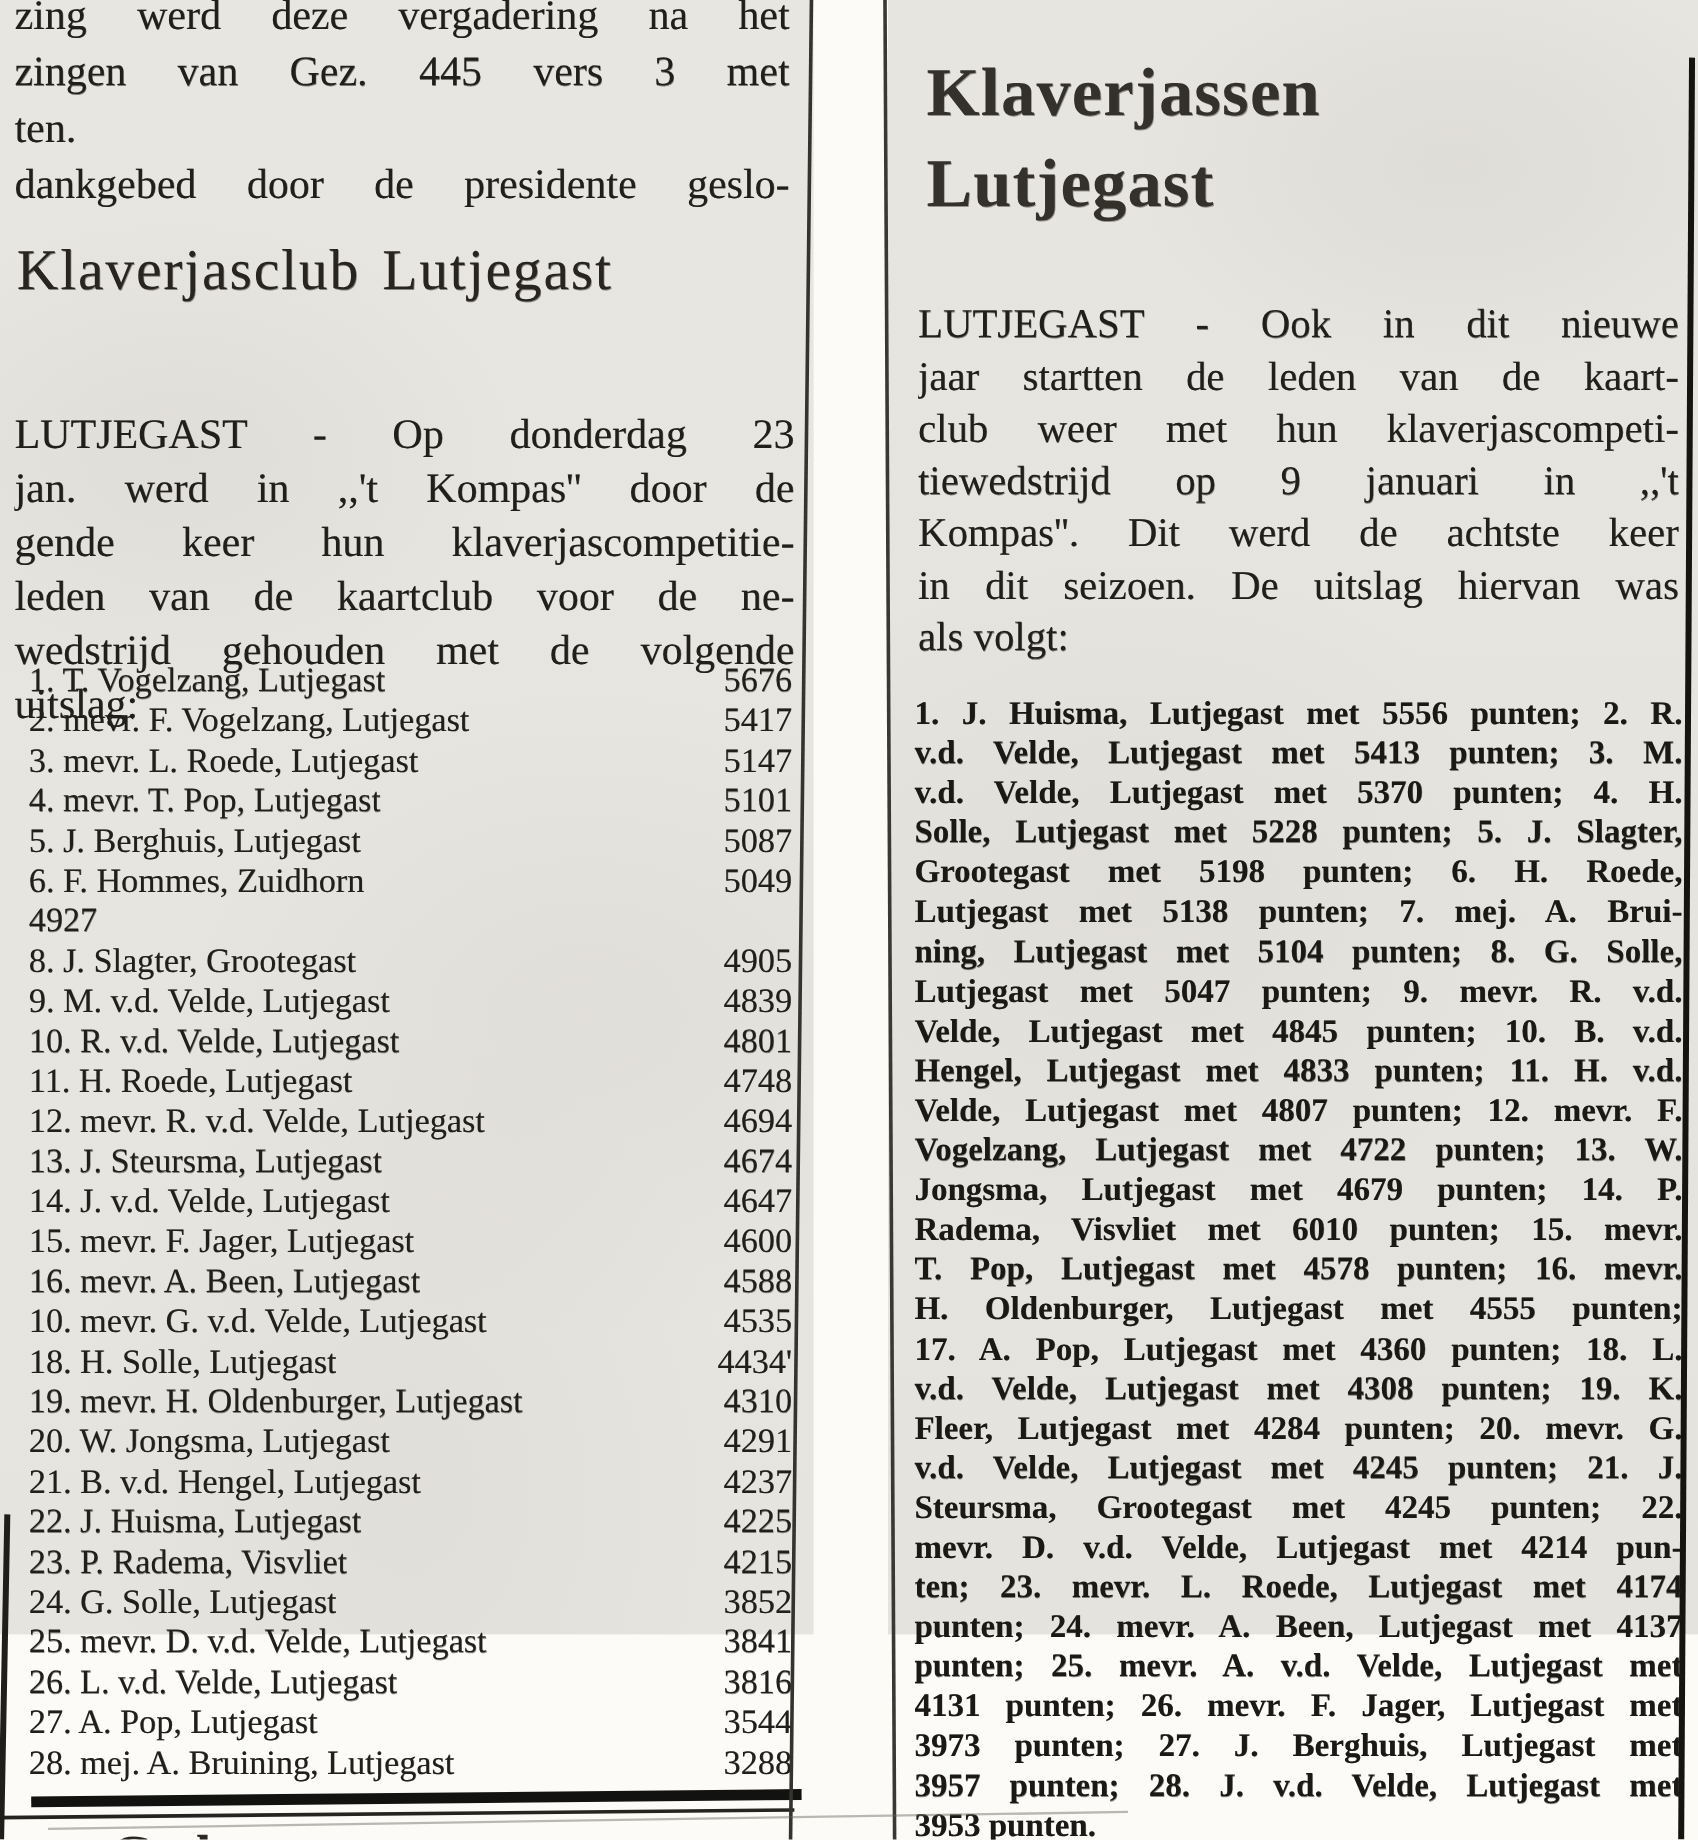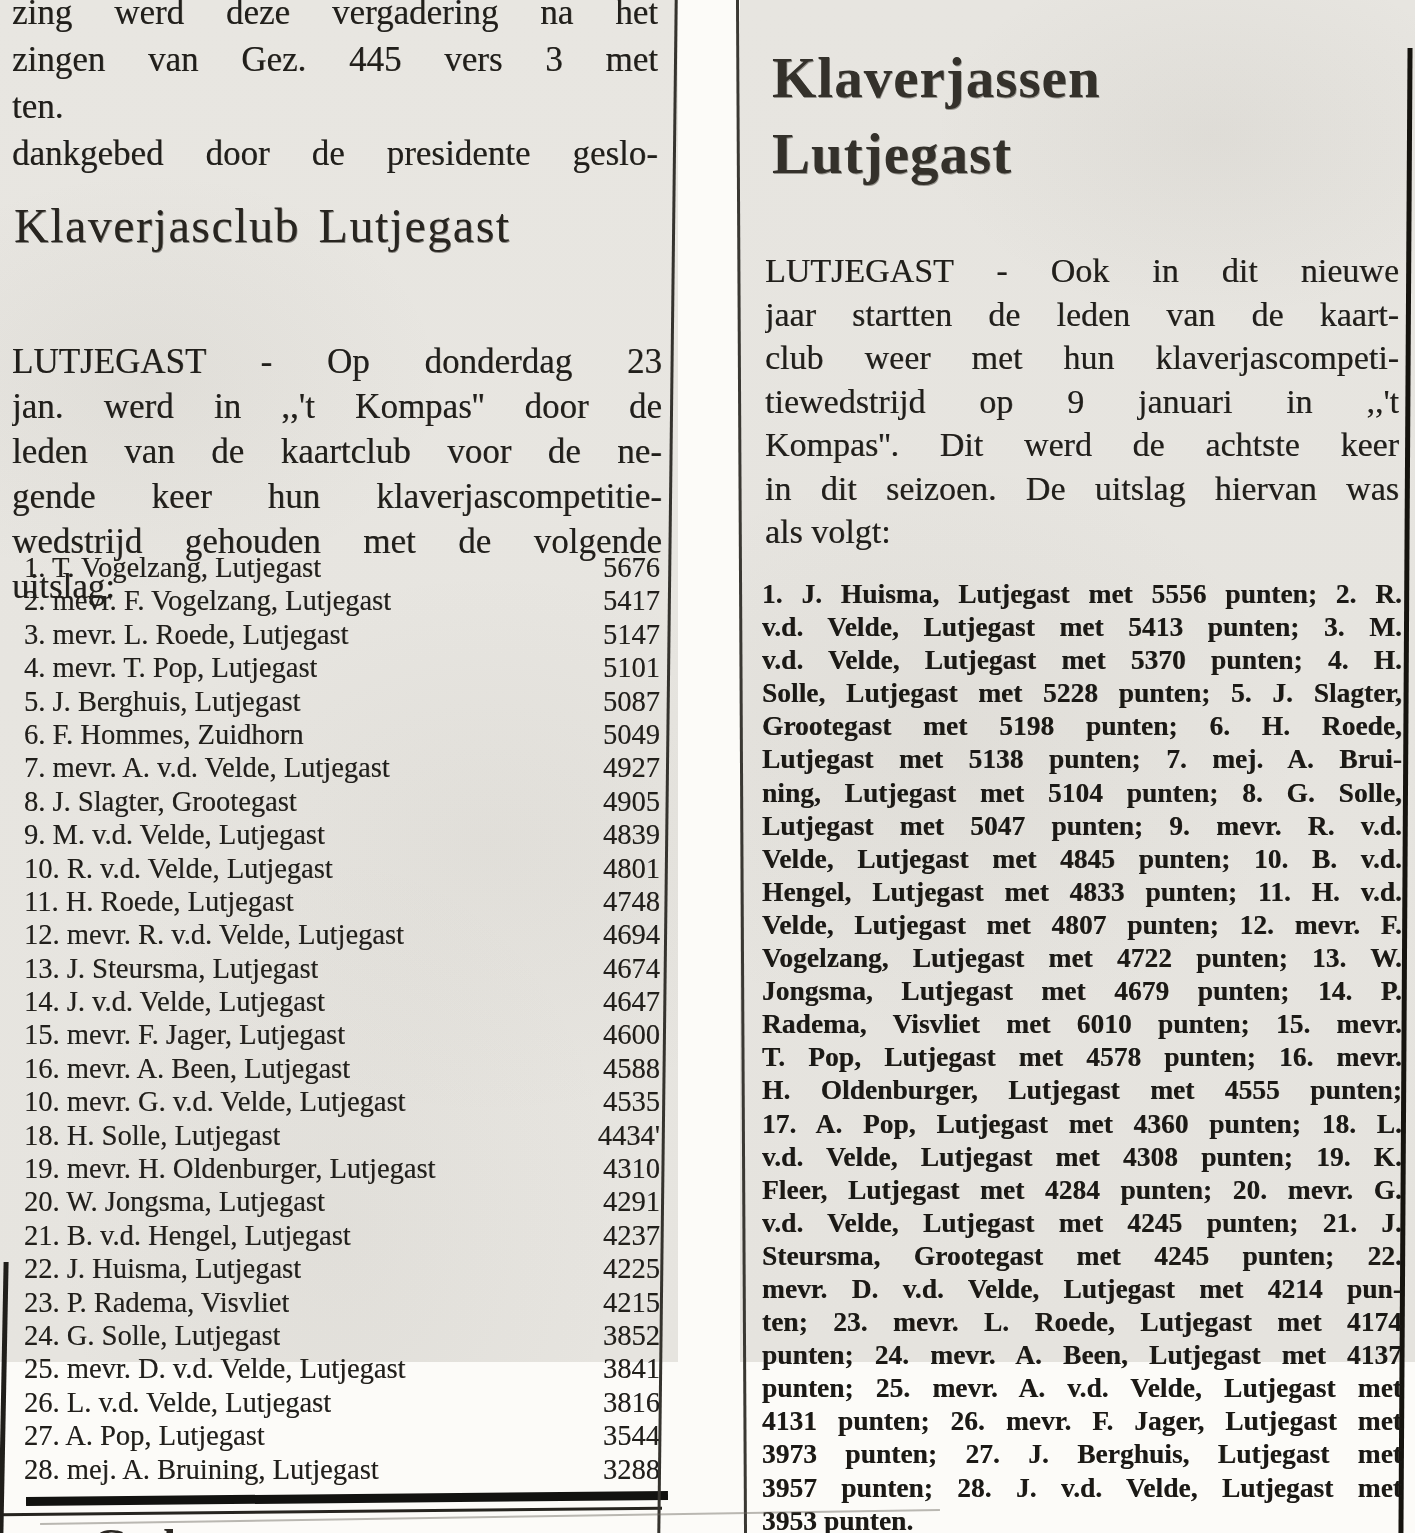--- a/index.html
+++ b/index.html
@@ -84,22 +84,22 @@
         <div class="jline">zingen van Gez. 445 vers 3 met</div>
         <div class="jline jlast">ten.</div>
         <div class="jline">dankgebed door de presidente geslo-</div>
       </div>
 
     <h1 class="lhead">Klaverjasclub Lutjegast</h1>
 
     <div class="para36 lintro">
         <div class="jline">LUTJEGAST - Op donderdag 23</div>
         <div class="jline">jan. werd in ,,'t Kompas'' door de</div>
+        <div class="jline">gende keer hun klaverjascompetitie-</div>
         <div class="jline">leden van de kaartclub voor de ne-</div>
-        <div class="jline">gende keer hun klaverjascompetitie-</div>
         <div class="jline">wedstrijd gehouden met de volgende</div>
         <div class="jline jlast">uitslag:</div>
       </div>
 
     <div class="rlist">
         <div class="score-row">
           <span class="rname">1. T. Vogelzang, Lutjegast</span>
           <span class="rscore">5676</span>
         </div>
         <div class="score-row">
@@ -116,21 +116,20 @@
         </div>
         <div class="score-row">
           <span class="rname">5. J. Berghuis, Lutjegast</span>
           <span class="rscore">5087</span>
         </div>
         <div class="score-row">
           <span class="rname">6. F. Hommes, Zuidhorn</span>
           <span class="rscore">5049</span>
         </div>
         <div class="score-row">
-          <span class="rname">7. mevr. A. v.d. Velde, Lutjegast</span>
           <span class="rscore">4927</span>
         </div>
         <div class="score-row">
           <span class="rname">8. J. Slagter, Grootegast</span>
           <span class="rscore">4905</span>
         </div>
         <div class="score-row">
           <span class="rname">9. M. v.d. Velde, Lutjegast</span>
           <span class="rscore">4839</span>
         </div>

